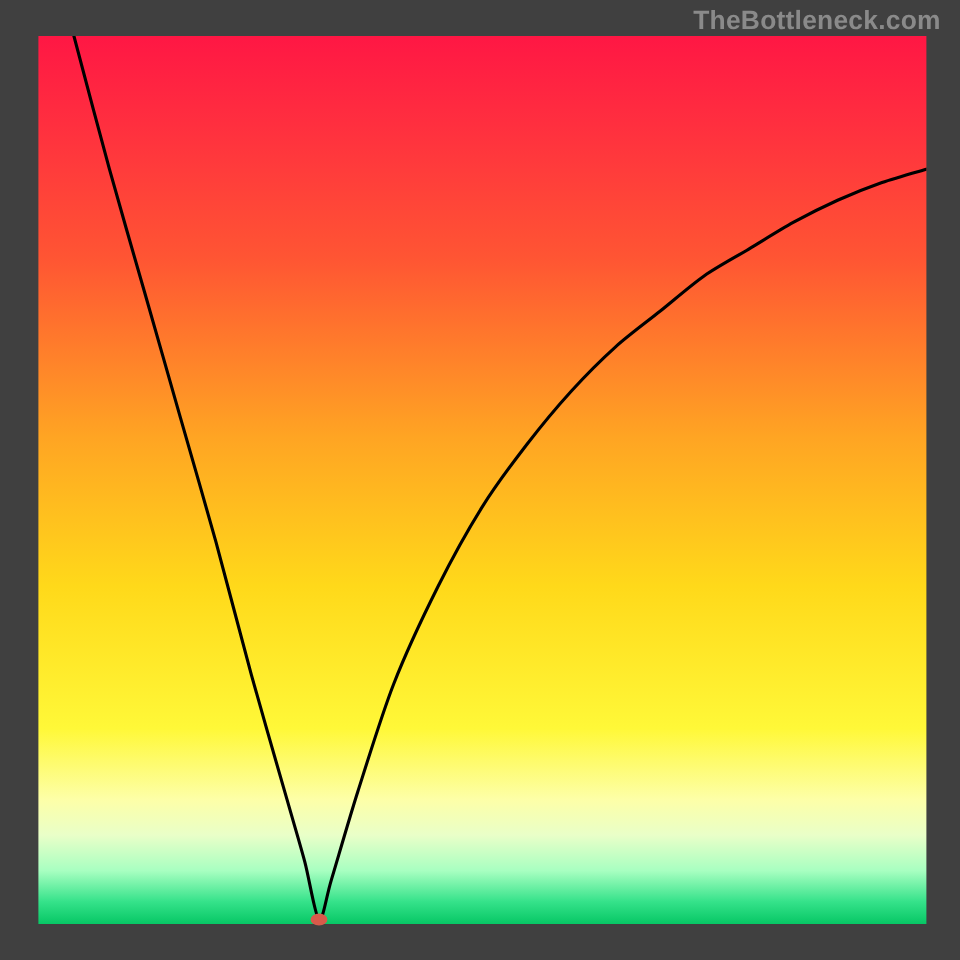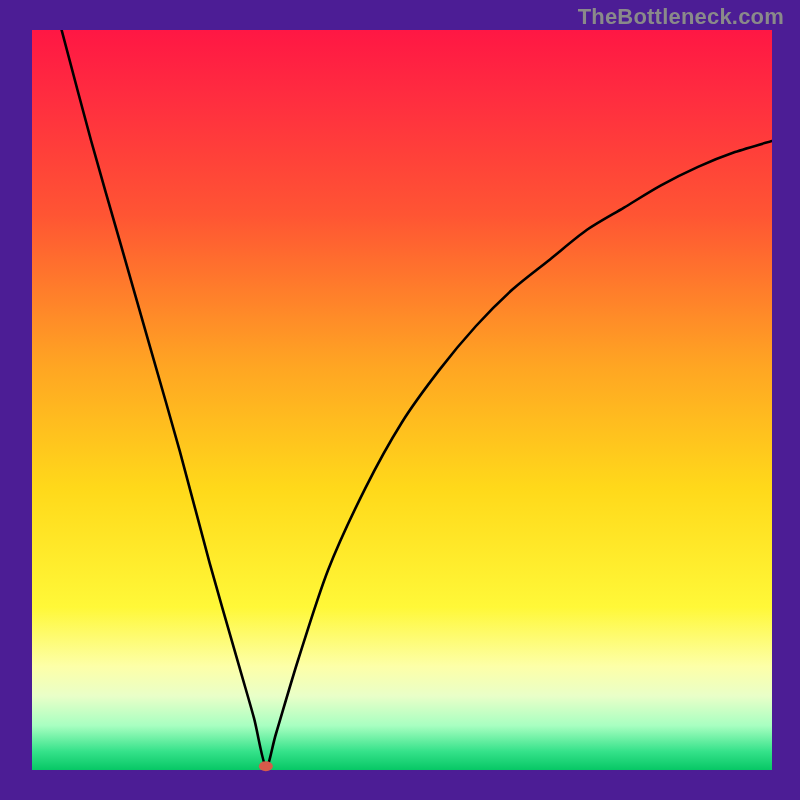--- a/index.html
+++ b/index.html
@@ -9,21 +9,21 @@
     height: 800px;
     background: #000;
     overflow: hidden;
   }
   .frame {
     position: absolute;
     left: 0;
     top: 0;
     width: 800px;
     height: 800px;
-    background: #4c1d95;
+    background: #404040;
   }
   .watermark {
     position: absolute;
     top: 4px;
     right: 16px;
     font-family: Arial, Helvetica, sans-serif;
     font-size: 22px;
     font-weight: 600;
     color: #8a8a8a;
     letter-spacing: 0.2px;

